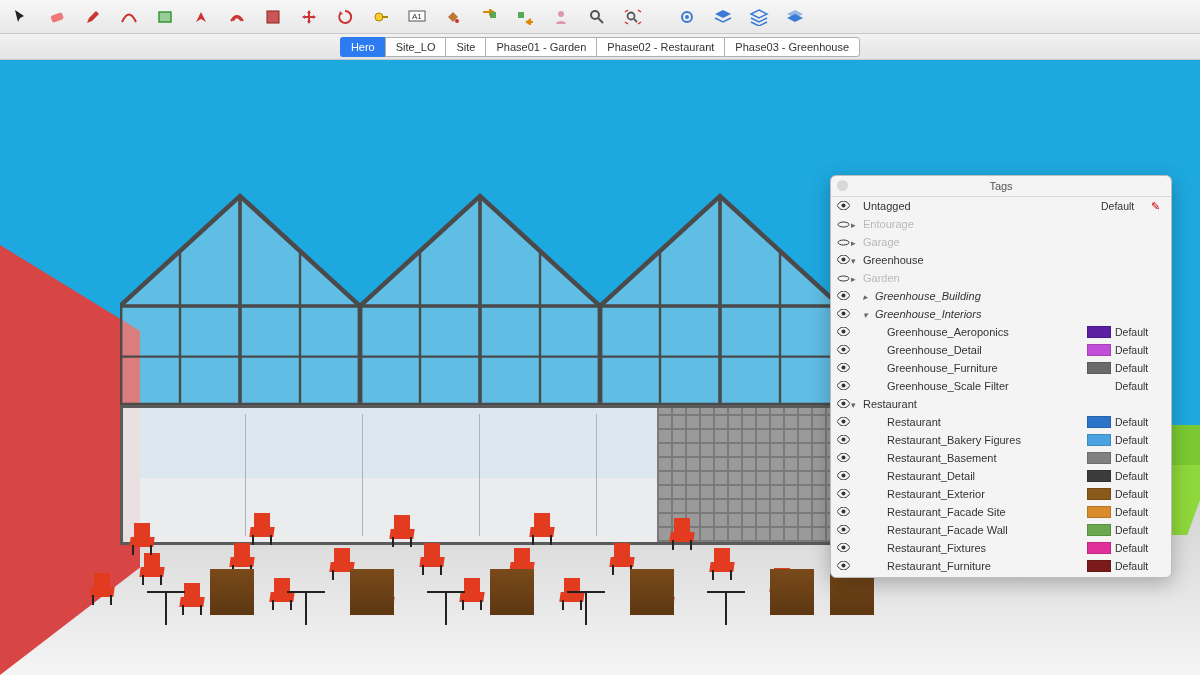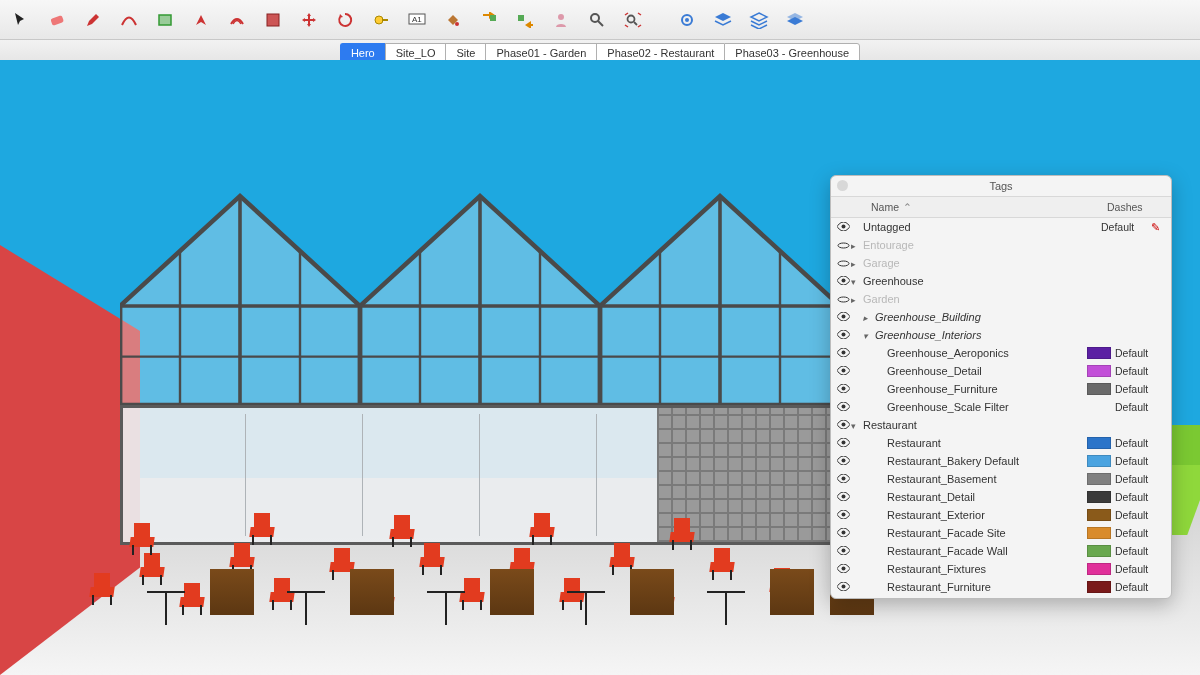--- a/index.html
+++ b/index.html
@@ -1,19 +1,19 @@
 <!DOCTYPE html>
 <html><head>
 <meta charset="utf-8">
 <style>
 * { margin:0; padding:0; box-sizing:border-box; font-family:-apple-system,"Helvetica Neue",Arial,sans-serif; }
 body { width:1200px; height:675px; overflow:hidden; background:#ececec; position:relative; }
 
 
-.toolbar { height:40px; background:linear-gradient(#f7f7f7,#e8e8e8); border-bottom:1px solid #c8c8c8; display:flex; align-items:center; padding:0 10px; gap:6px; }
+.toolbar { height:34px; background:linear-gradient(#f7f7f7,#e8e8e8); border-bottom:1px solid #c8c8c8; display:flex; align-items:center; padding:0 10px; gap:6px; }
 .tb-btn { width:22px; height:22px; display:flex; align-items:center; justify-content:center; cursor:pointer; }
 .tb-gap { width:20px; }
 
 
 .scene-bar { height:26px; background:linear-gradient(#f2f2f2,#e4e4e4); border-bottom:1px solid #c8c8c8; display:flex; align-items:center; justify-content:center; gap:0; font-size:11px; }
 .scene-tab { padding:3px 10px; background:#fff; border:1px solid #b0b0b0; border-right:none; color:#333; cursor:pointer; }
 .scene-tab:last-child { border-right:1px solid #b0b0b0; border-radius:0 3px 3px 0; }
 .scene-tab:first-child { border-radius:3px 0 0 3px; }
 .scene-tab.active { background:#2d7bf0; color:#fff; border-color:#2d7bf0; }
 
@@ -399,27 +399,20 @@
         <div class="table" style="left: 655px;"></div>
       </div>
   </div>
 </div>
 
 <div class="panel">
   <div class="panel-title">
     <span class="panel-close"></span>
     <span>Tags</span>
   </div>
-  <div class="panel-head">
-    <span class="ph-name">
-        <span>Name</span> 
-        <span style="color:#888">⌃</span>
-      </span>
-    <span class="ph-dash">Dashes</span>
-  </div>
   <div class="rows" id="tag-rows">
       <div class="row">
         <span class="vis"><svg width="13" height="9" viewBox="0 0 13 9">
             <path d="M6.5 0C3 0 .7 3.5.2 4.5c.5 1 2.8 4.5 6.3 4.5s5.8-3.5 6.3-4.5C12.3 3.5 10 0 6.5 0z" fill="none" stroke="#333" stroke-width="1"></path>
             <circle cx="6.5" cy="4.5" r="2" fill="#333"></circle>
           </svg></span>
         <span class="rname indent0"><span class="exp"></span><span>Untagged</span></span>
         <span style="width: 32px;"></span>
         <span class="dash">Default</span>
         <span class="pencil">✎</span>
@@ -527,21 +520,21 @@
           </svg></span>
         <span class="rname indent2"><span class="exp"></span><span>Restaurant</span></span>
         <span class="swatch" style="background: rgb(43, 116, 201);"></span>
         <span class="dash">Default</span>
       </div>
       <div class="row">
         <span class="vis"><svg width="13" height="9" viewBox="0 0 13 9">
             <path d="M6.5 0C3 0 .7 3.5.2 4.5c.5 1 2.8 4.5 6.3 4.5s5.8-3.5 6.3-4.5C12.3 3.5 10 0 6.5 0z" fill="none" stroke="#333" stroke-width="1"></path>
             <circle cx="6.5" cy="4.5" r="2" fill="#333"></circle>
           </svg></span>
-        <span class="rname indent2"><span class="exp"></span><span>Restaurant_Bakery Default</span></span>
+        <span class="rname indent2"><span class="exp"></span><span>Restaurant_Bakery Figures</span></span>
         <span class="swatch" style="background: rgb(74, 163, 224);"></span>
         <span class="dash">Default</span>
       </div>
       <div class="row">
         <span class="vis"><svg width="13" height="9" viewBox="0 0 13 9">
             <path d="M6.5 0C3 0 .7 3.5.2 4.5c.5 1 2.8 4.5 6.3 4.5s5.8-3.5 6.3-4.5C12.3 3.5 10 0 6.5 0z" fill="none" stroke="#333" stroke-width="1"></path>
             <circle cx="6.5" cy="4.5" r="2" fill="#333"></circle>
           </svg></span>
         <span class="rname indent2"><span class="exp"></span><span>Restaurant_Basement</span></span>
         <span class="swatch" style="background: rgb(128, 128, 128);"></span>

